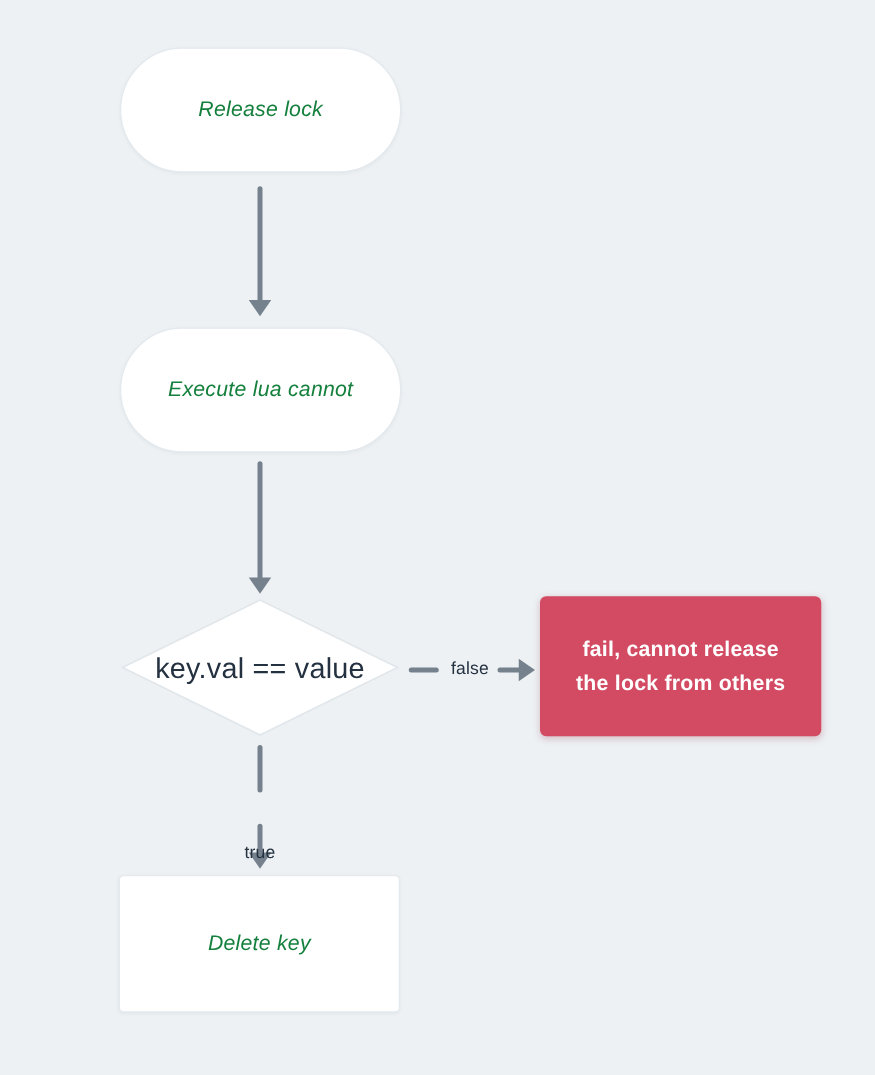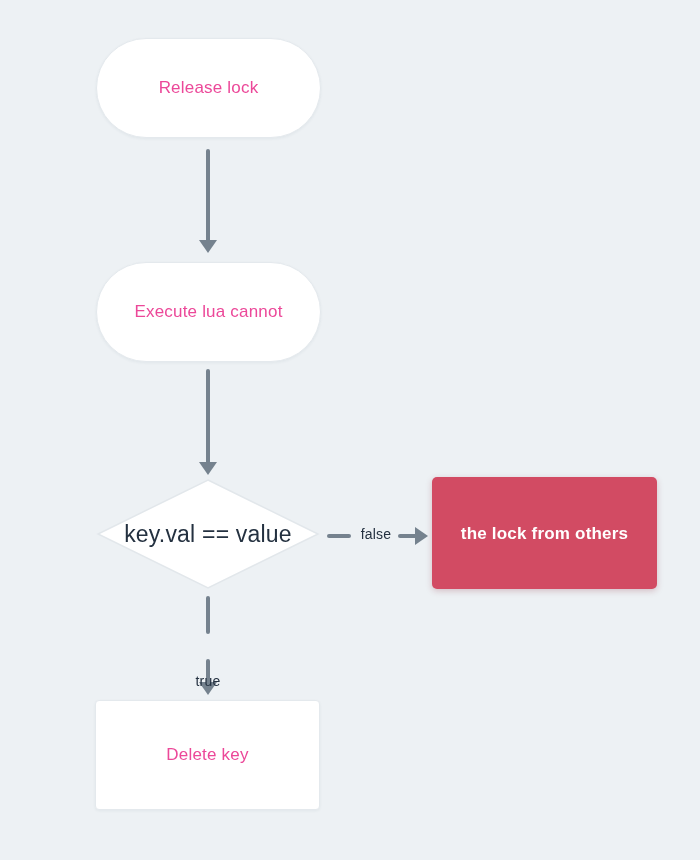--- a/index.html
+++ b/index.html
@@ -15,28 +15,29 @@
     position: absolute;
     left: 0; top: 0;
     width: 700px; height: 860px;
   }
   .node {
     position: absolute;
     display: flex;
     align-items: center;
     justify-content: center;
     background: #ffffff;
-    color: #ec4899;
+    color: #15803d;
     font-size: 17px;
     font-weight: 500;
     letter-spacing: 0.2px;
     border: 1px solid #e4e9ed;
     box-shadow: 0 1px 3px rgba(40,60,80,0.06);
     box-sizing: border-box;
     text-align: center;
+    font-style: italic;
   }
   .terminator { border-radius: 50px; }
   .node-release  { left: 96px;  top: 38px;  width: 225px; height: 100px; }
   .node-execute  { left: 96px;  top: 262px; width: 225px; height: 100px; }
   .node-delete   { left: 95px;  top: 700px; width: 225px; height: 110px; border-radius: 4px; }
   .decision-label {
     position: absolute;
     left: 98px; top: 480px;
     width: 220px; height: 108px;
     display: flex;
@@ -115,20 +116,21 @@
     <span>Execute lua cannot</span>
   </div>
 
   <div class="decision-label">
     <span>key.val == value</span>
   </div>
 
   <div class="edge-label label-false">false</div>
 
   <div class="node-fail">
+    <div class="line">fail, cannot release</div>
     <div class="line">the lock from others</div>
   </div>
 
   <div class="edge-label label-true">true</div>
 
   <div class="node node-delete">
     <span>Delete key</span>
   </div>
 
 </div>

